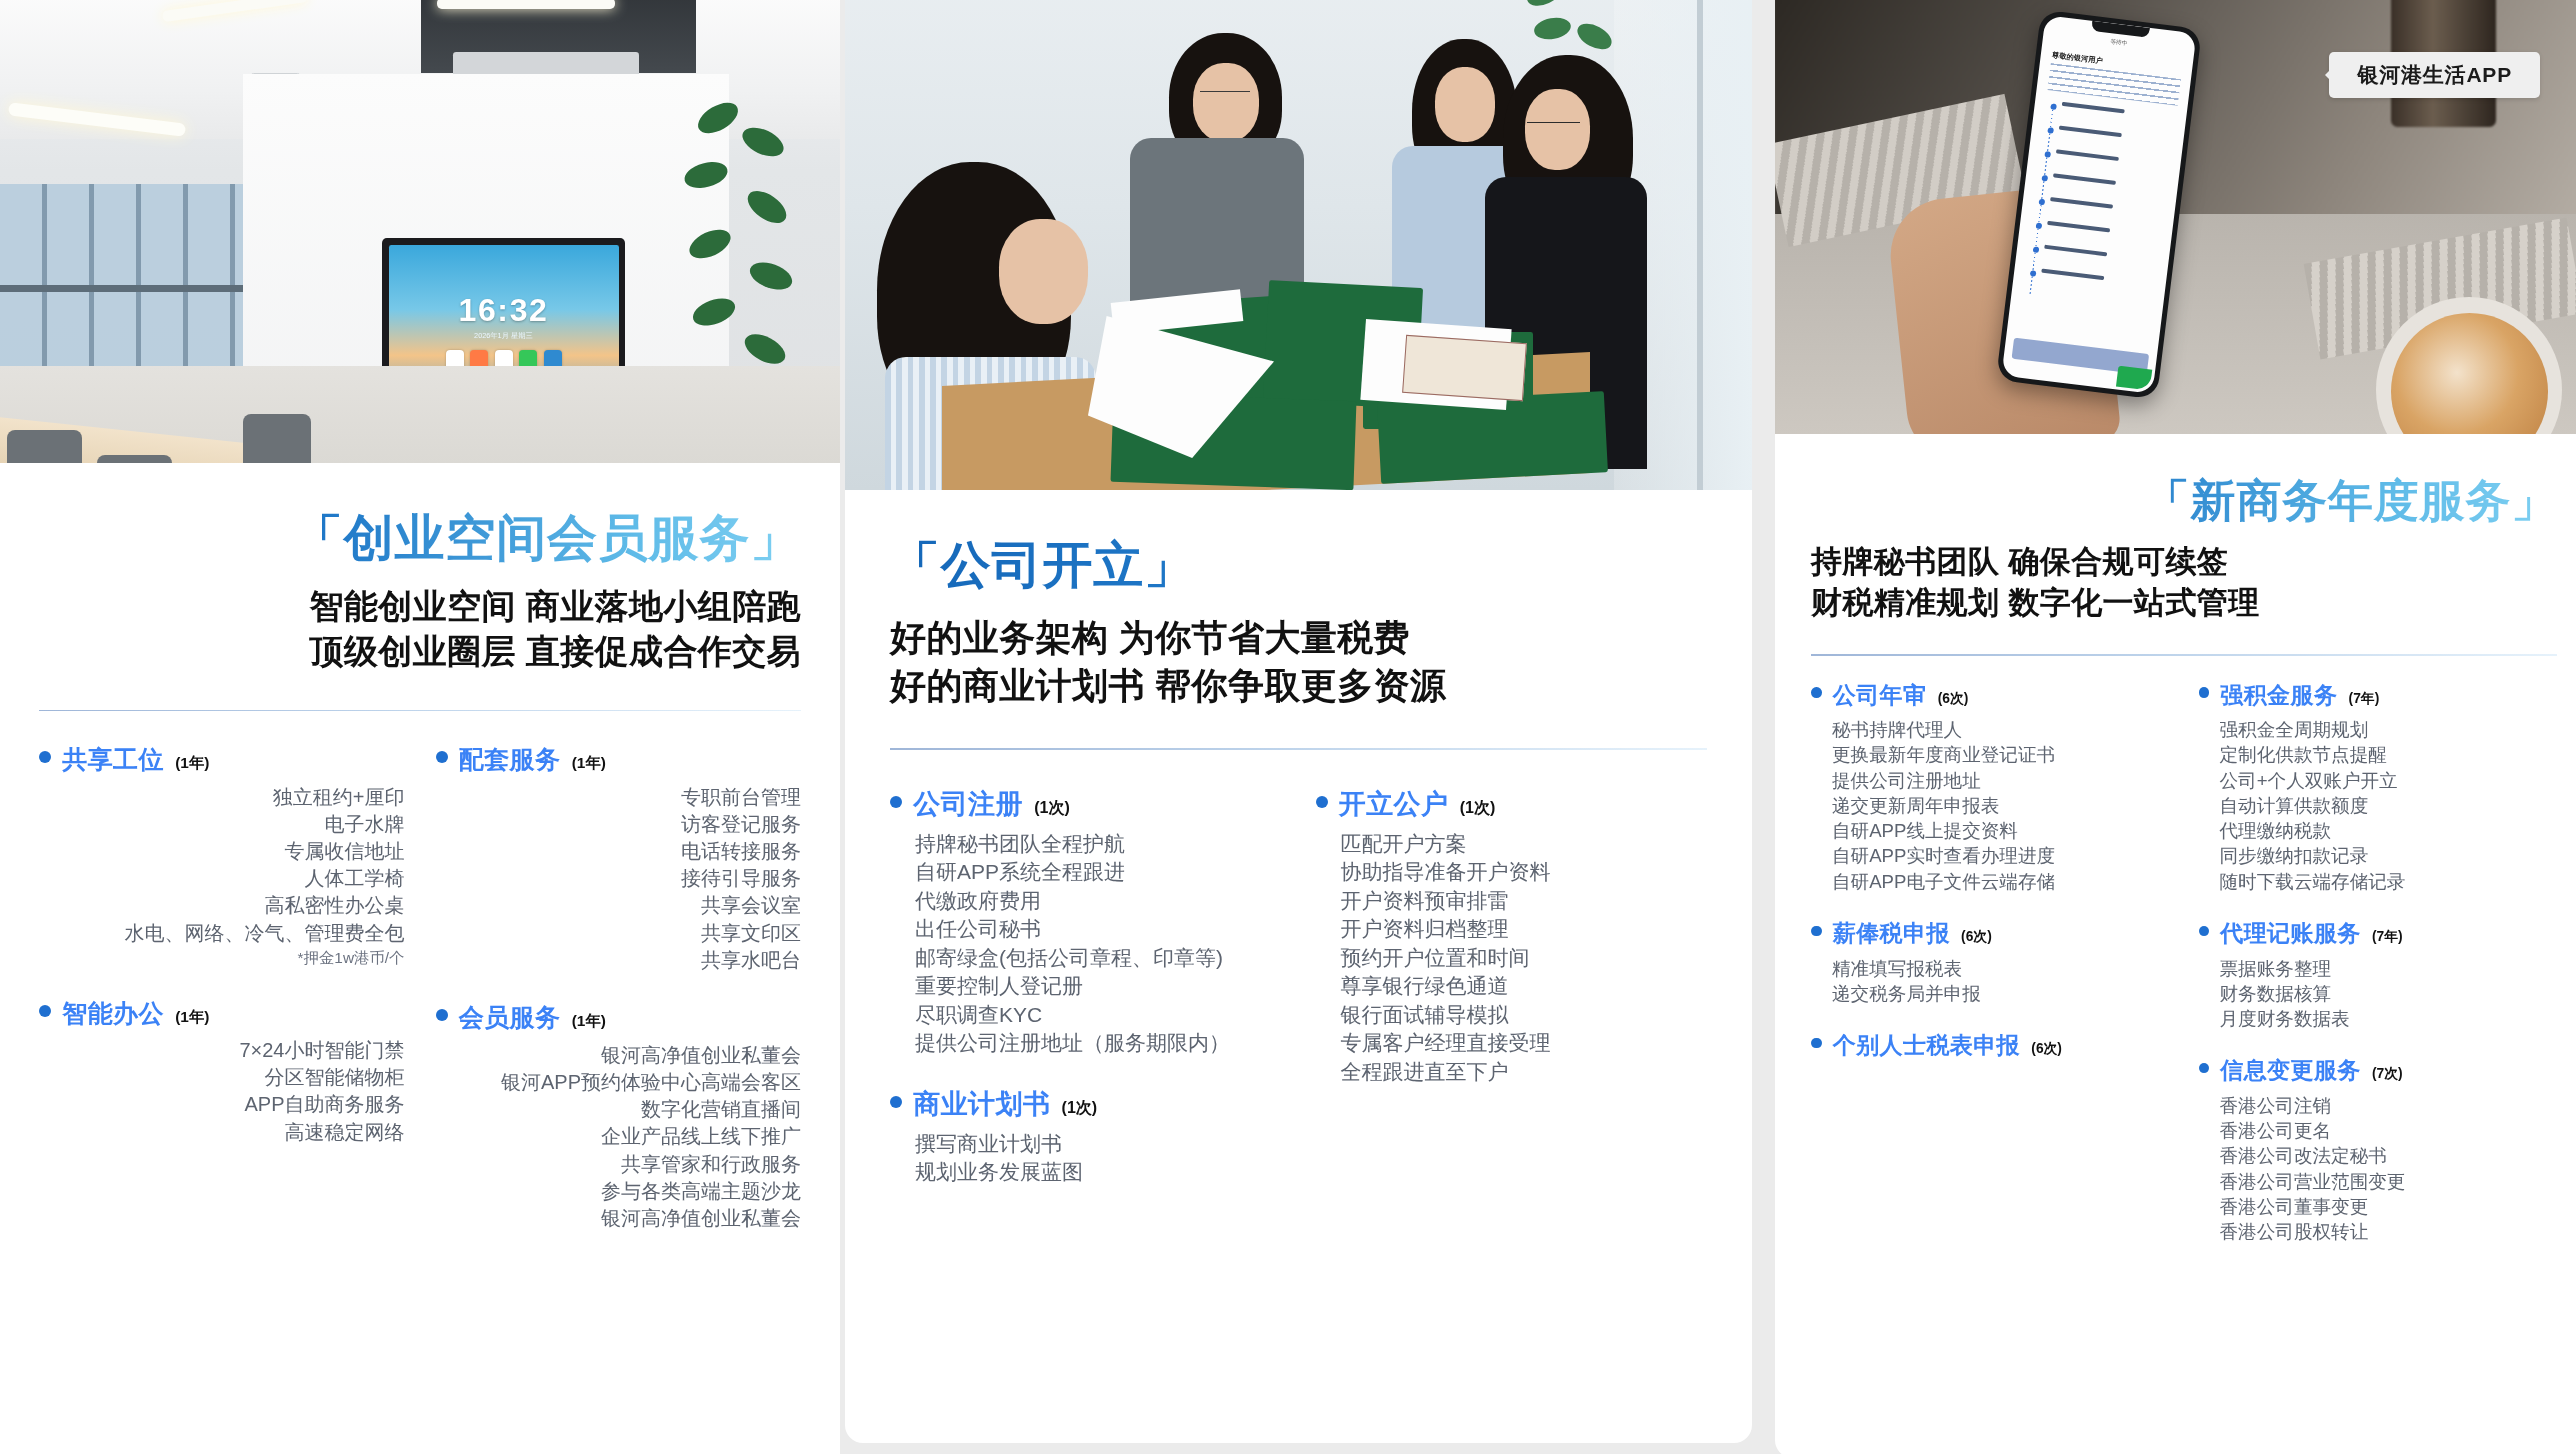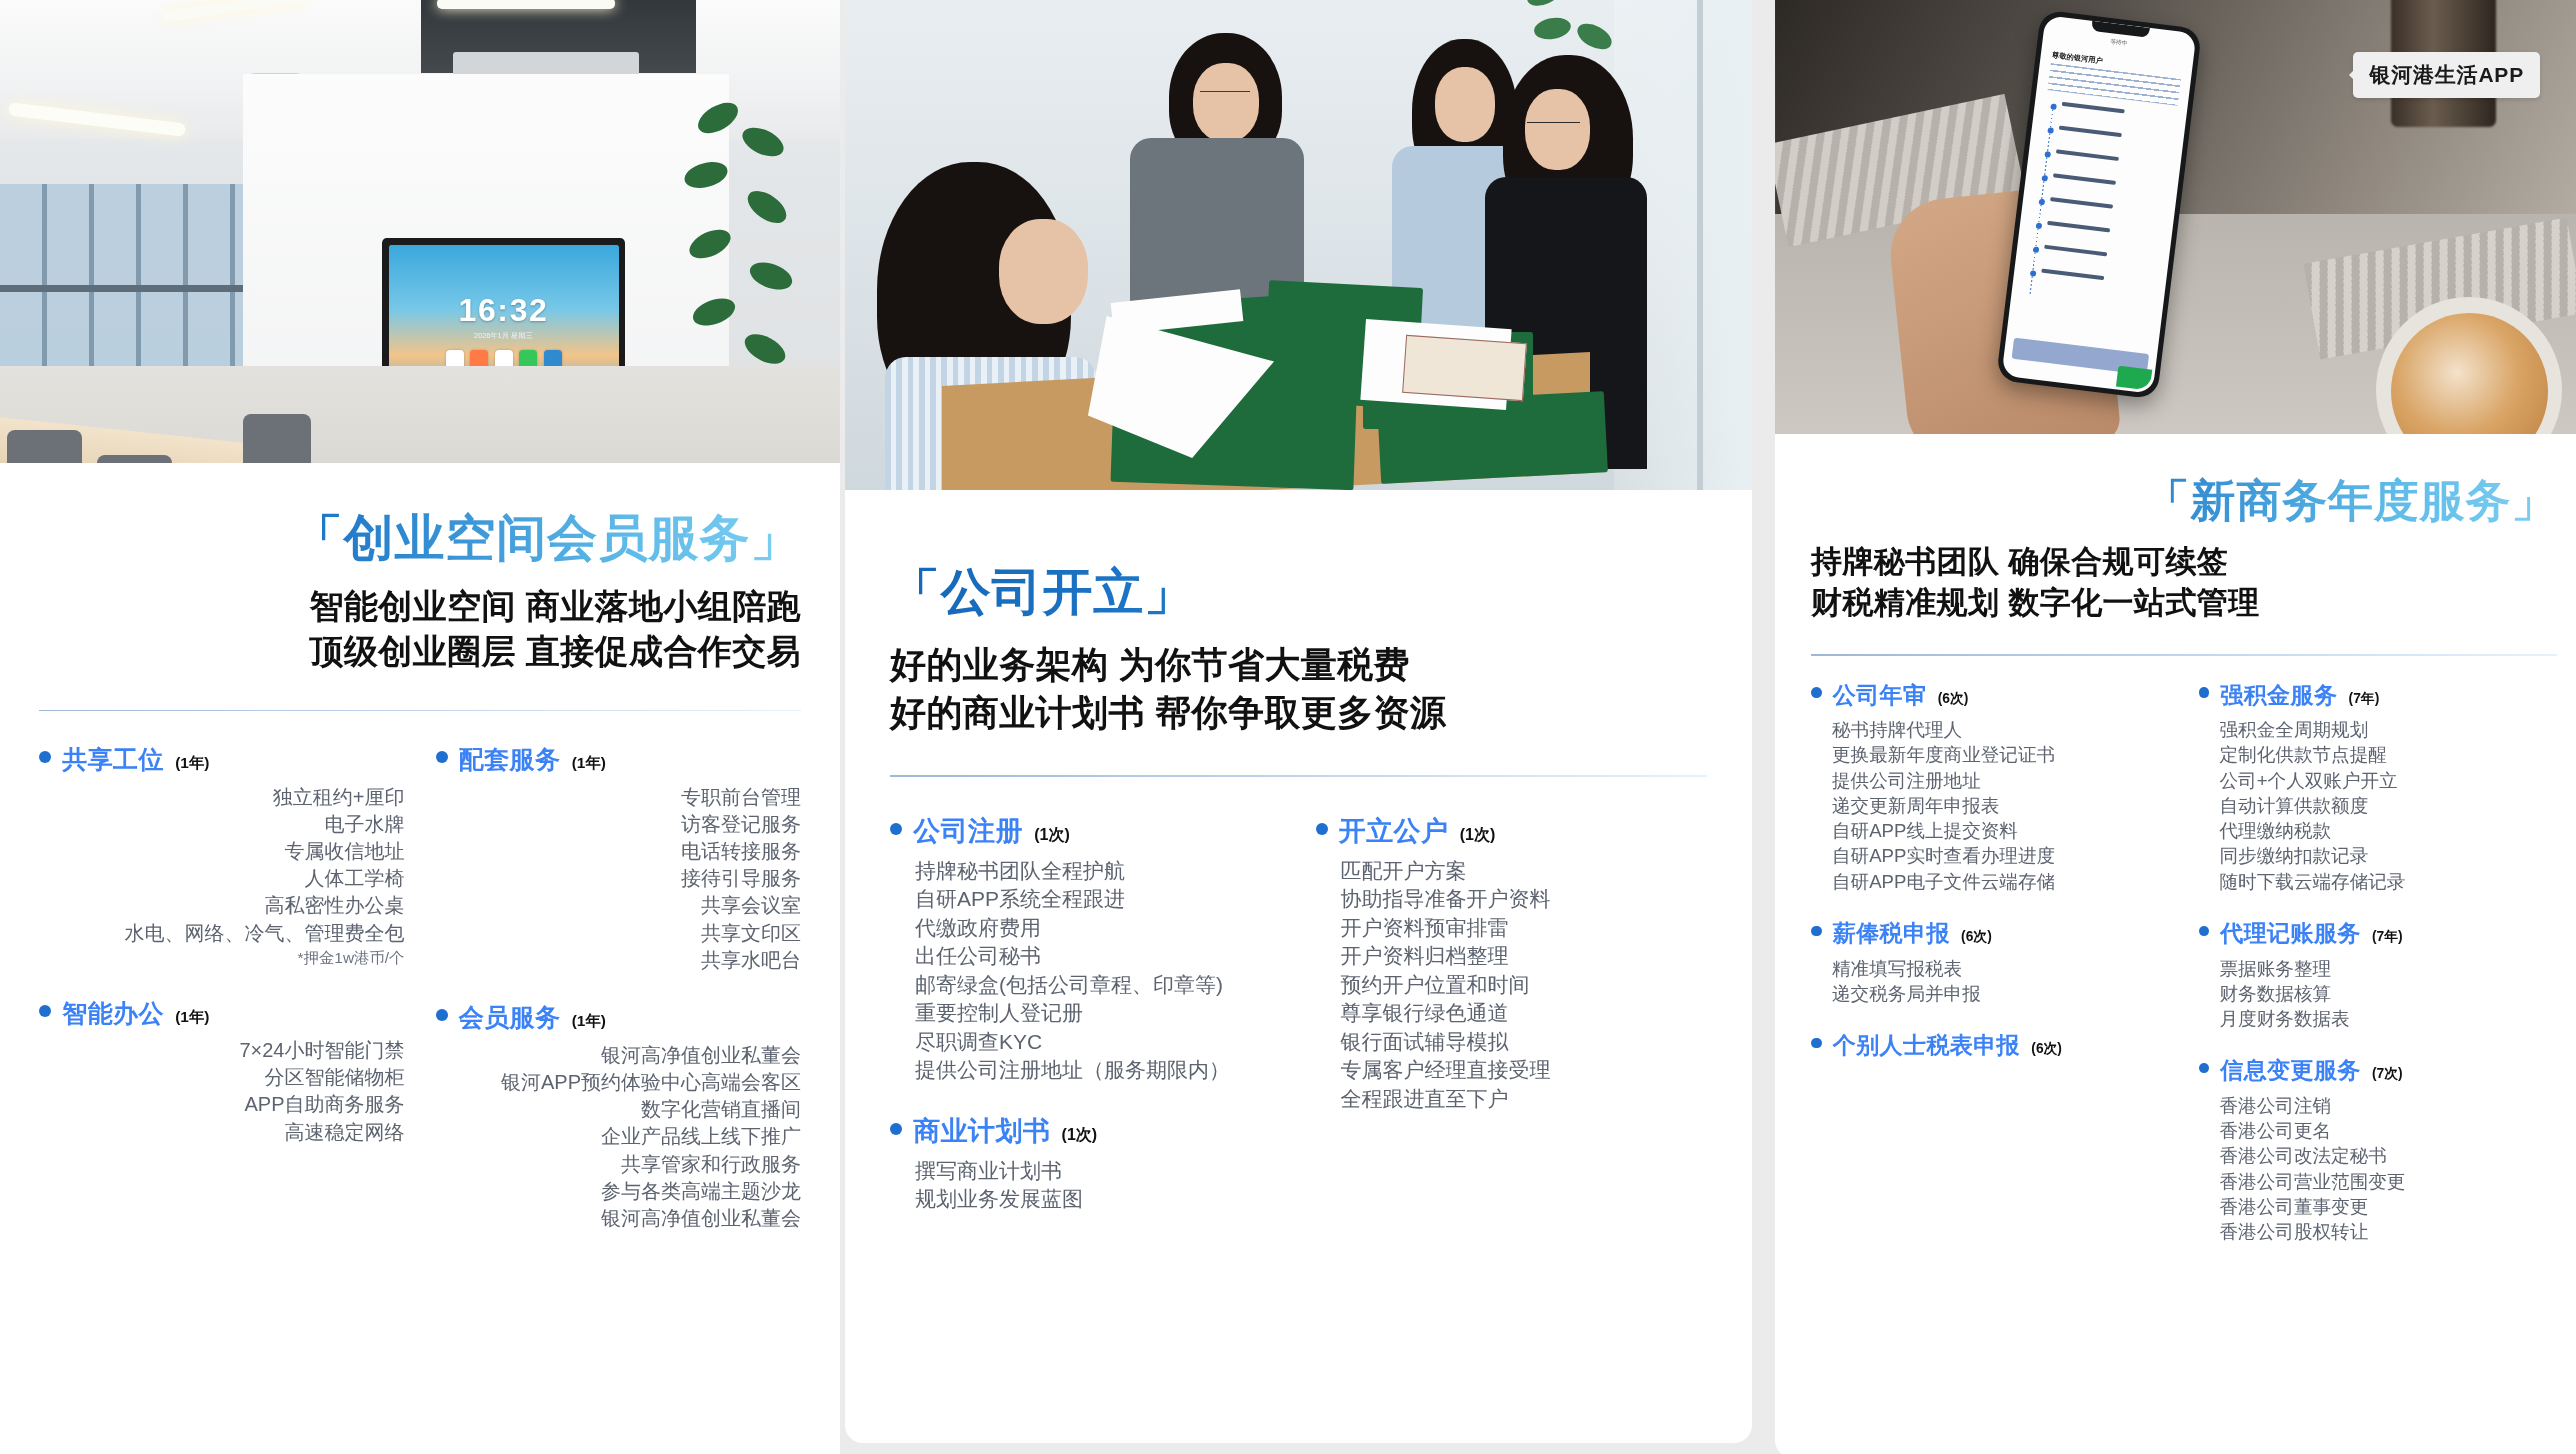--- a/index.html
+++ b/index.html
@@ -148,21 +148,21 @@
     background: repeating-linear-gradient(180deg,#2f6fd0 0 1.6px, transparent 1.6px 4px); }
   .pp-step span { display:block; height:4px; width:58%; background:#4a5b76; border-radius:1.6px; }
   .pp-btn { position:absolute; left:8px; right:8px; bottom:18px; height:21px;
     background:#93a7cf; border-radius:3.2px; }
   .pp-green { position:absolute; right:3.2px; bottom:3.2px; width:34px; height:21px;
     background:#1fa94f; border-radius:3.2px 0 14.6px 0; }
 
   .app-tag {
     position:absolute; right:53px; top:76px;
     background:#efefef; color:#1b1b1b; font-size:21px; font-weight:700;
-    padding:9px 16px; border-radius:4.9px; letter-spacing:0.8px;
+    padding:9px 28px; border-radius:4.9px; letter-spacing:0.8px;
     box-shadow:0 1.6px 4px rgba(0,0,0,.12);
   }
   .app-tag::after{
     content:""; position:absolute; left:-9.7px; top:50%; transform:translateY(-50%);
     border:5.7px solid transparent; border-right-color:#efefef;
   }
 
   
   .body { padding: 0 37px; }
   #card-left .body  { padding: 0 39px; text-align: right; }
@@ -173,21 +173,21 @@
     font-weight: 800;
     letter-spacing: 0.8px;
     line-height: 1.12;
     background: linear-gradient(90deg, #1567b8 0%, #1f78c8 38%, #5fbbe8 78%, #7fd0f2 100%);
     -webkit-background-clip: text;
     background-clip: text;
     color: transparent;
     white-space: nowrap;
   }
   #card-left  .headline { font-size: 50px; margin-top: 47px; }
-  #card-mid   .headline { font-size: 50px; margin-top: 74px; }
+  #card-mid   .headline { font-size: 50px; margin-top: 47px; }
   #card-right .headline { font-size: 45px; margin-top: 42px; text-align: right; }
 
   .subline { color:#111; font-weight: 700; letter-spacing: 0.4px; white-space: nowrap; }
   #card-left  .subline { font-size: 34px; line-height: 1.32; margin-top: 18px; }
   #card-mid   .subline { font-size: 36px; line-height: 1.32; margin-top: 21px; }
   #card-right .subline { font-size: 31px; line-height: 1.30; margin-top: 16px; }
 
   .divider { height: 1.6px; border: 0;
     background: linear-gradient(90deg,#9fb6d8 0%, #bcd2ea 45%, #e6f2fb 100%); }
   #card-left  .divider { margin: 36px 0 0 0; }

